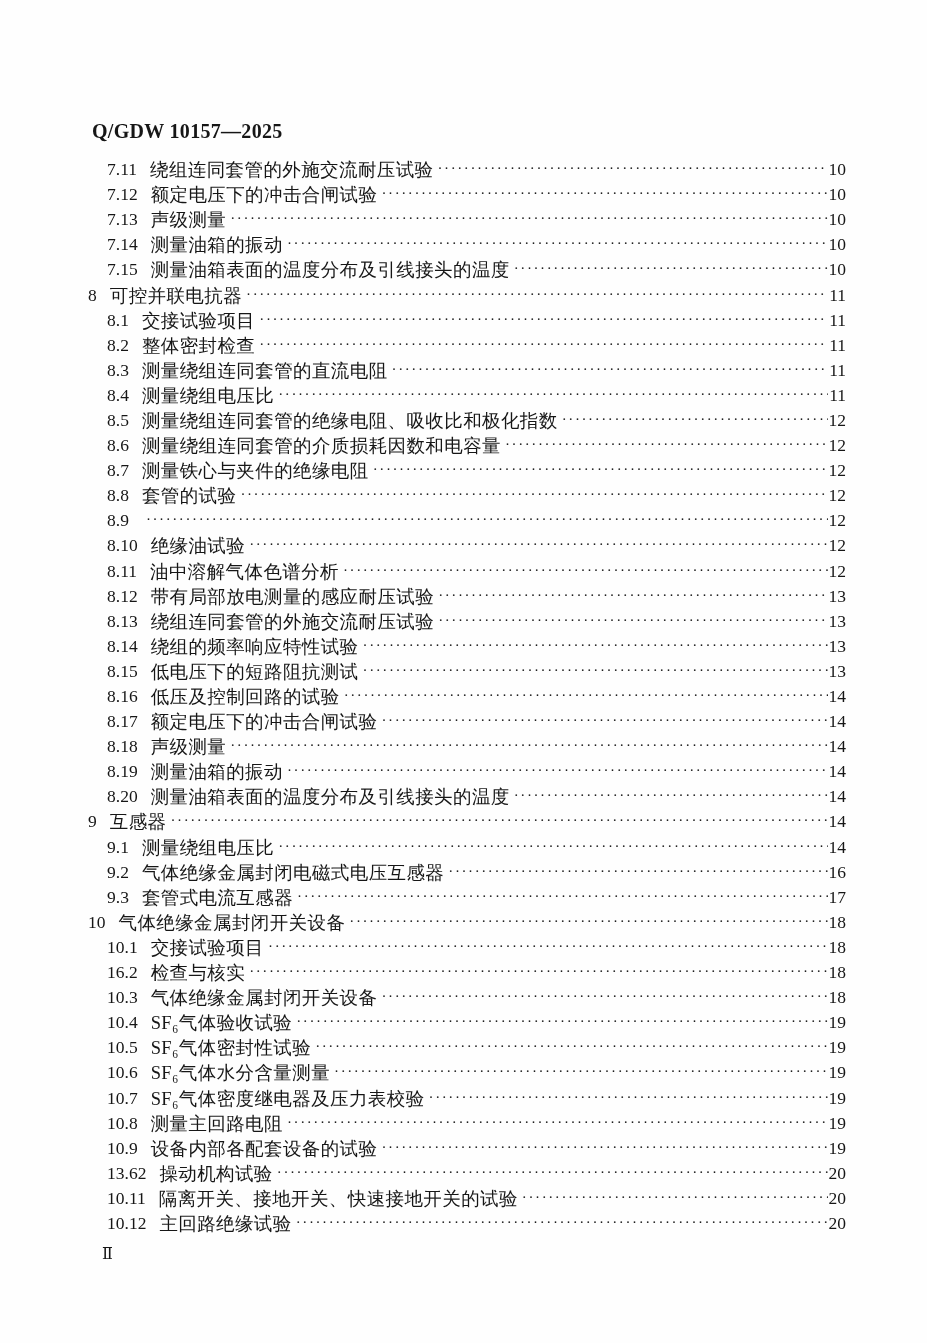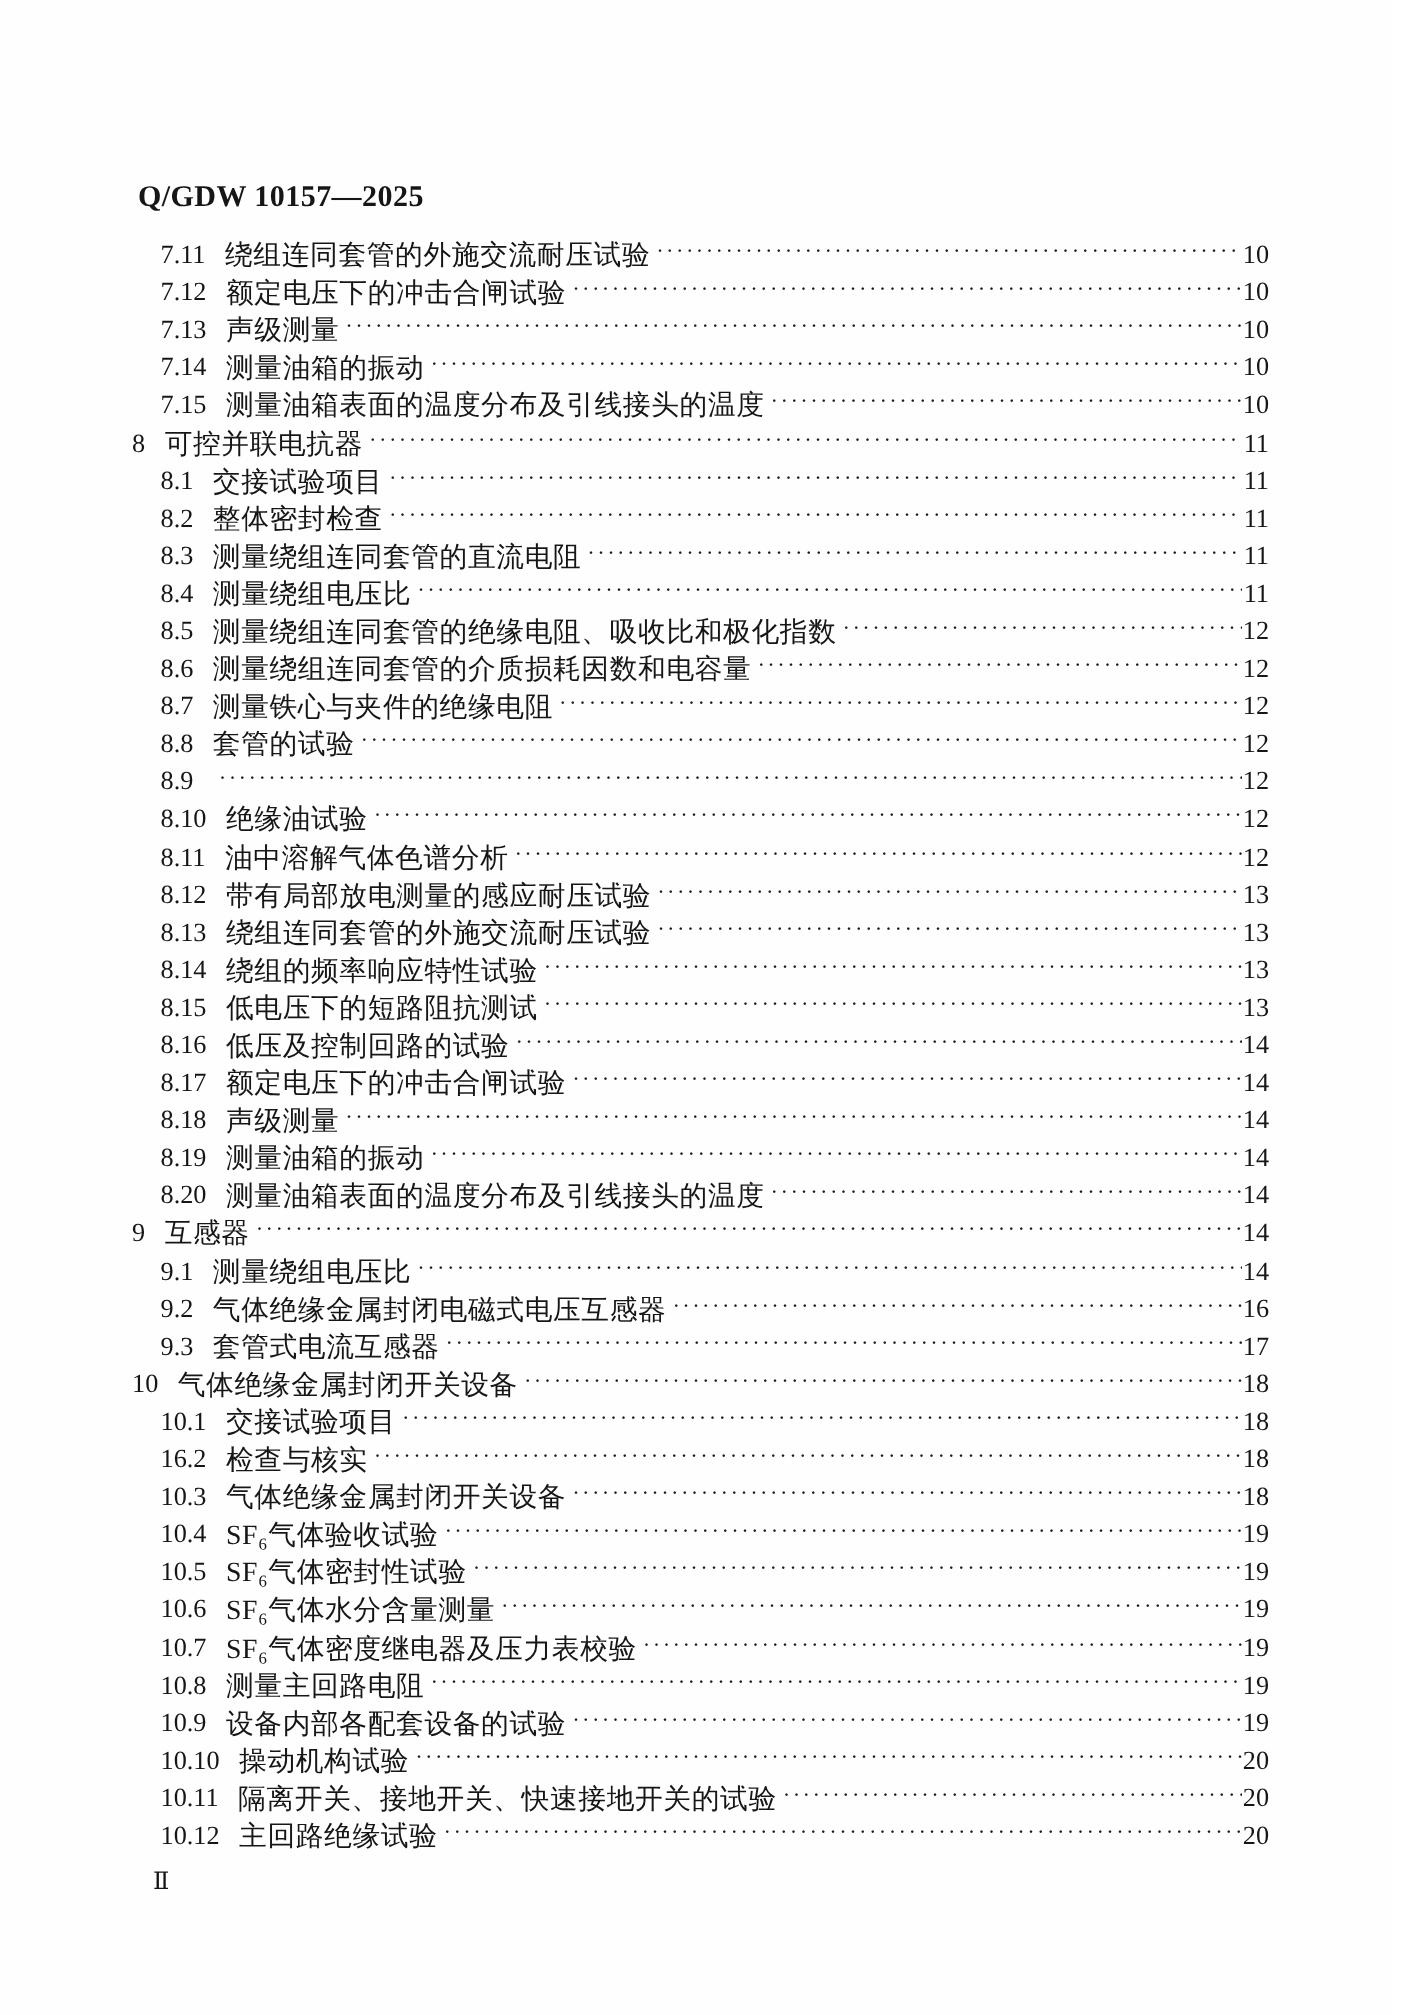--- a/index.html
+++ b/index.html
@@ -313,21 +313,21 @@
     <span class="leader">································································································································································</span>
     <span class="toc-page">19</span>
   </div>
       <div class="toc-row lvl2">
     <span class="toc-num">10.9</span>
     <span class="toc-title">设备内部各配套设备的试验</span>
     <span class="leader">································································································································································</span>
     <span class="toc-page">19</span>
   </div>
       <div class="toc-row lvl2">
-    <span class="toc-num">10.10</span>
+    <span class="toc-num">13.62</span>
     <span class="toc-title">操动机构试验</span>
     <span class="leader">································································································································································</span>
     <span class="toc-page">20</span>
   </div>
       <div class="toc-row lvl2">
     <span class="toc-num">10.11</span>
     <span class="toc-title">隔离开关、接地开关、快速接地开关的试验</span>
     <span class="leader">································································································································································</span>
     <span class="toc-page">20</span>
   </div>

